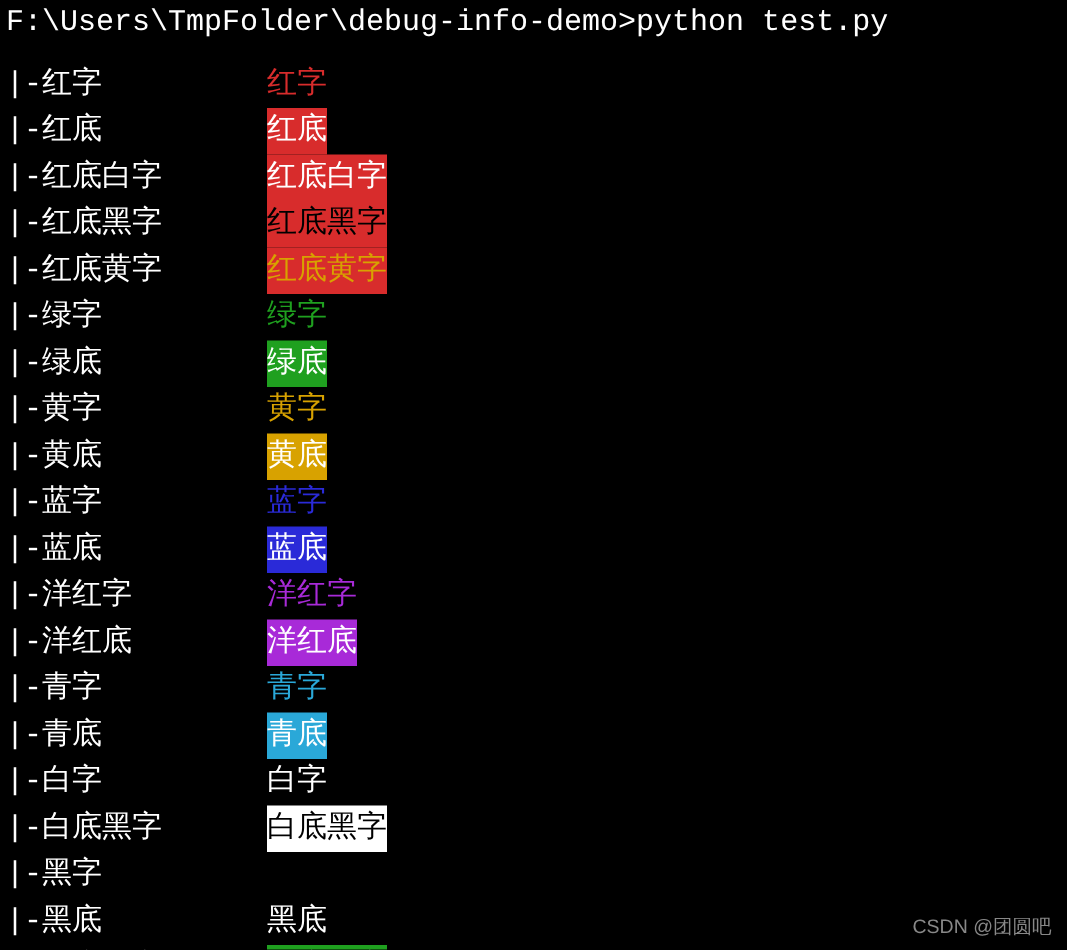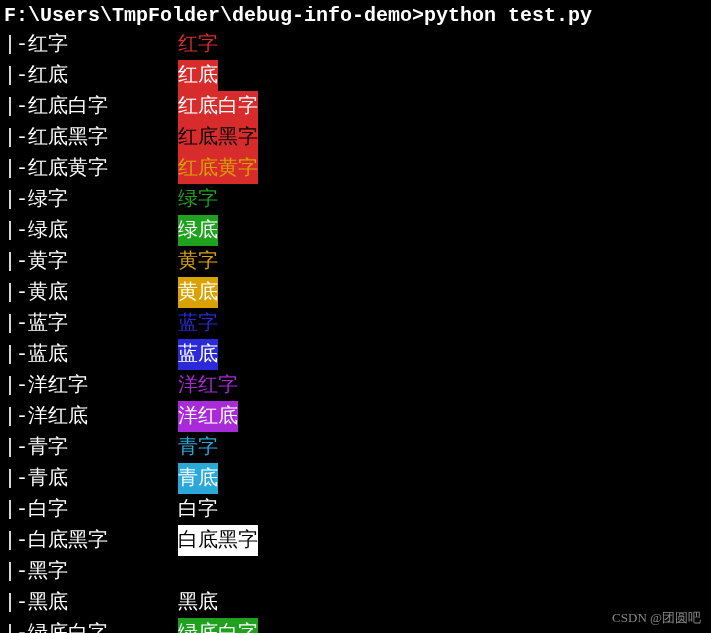--- a/index.html
+++ b/index.html
@@ -13,22 +13,21 @@
       font-size: 20px;
       padding: 4px;
       width: 711px;
       height: 633px;
       position: relative;
       overflow: hidden;
     }
     .prompt-line {
       color: #fff;
       white-space: pre;
-      margin-bottom: 2px;
-      font-weight: bold;
+      margin-bottom: 14px;
     }
     .row {
       display: flex;
       align-items: flex-start;
       line-height: 1.55;
     }
     .bar {
       color: #fff;
       white-space: pre;
     }
@@ -39,21 +38,21 @@
     }
     .sample {
       white-space: pre;
     }
     .watermark {
       position: absolute;
       bottom: 6px;
       right: 10px;
       color: #888;
       font-size: 13px;
-      font-family: Liberation Serif, serif;
+      font-family: Liberation Sans, sans-serif;
     }
   </style>
 </head>
 <body>
 
 <div class="prompt-line">F:\Users\TmpFolder\debug-info-demo&gt;python test.py</div>
 <div id="rows-container">
     <div class="row">
       <span class="bar">|-</span>
       <span class="label">红字</span>

